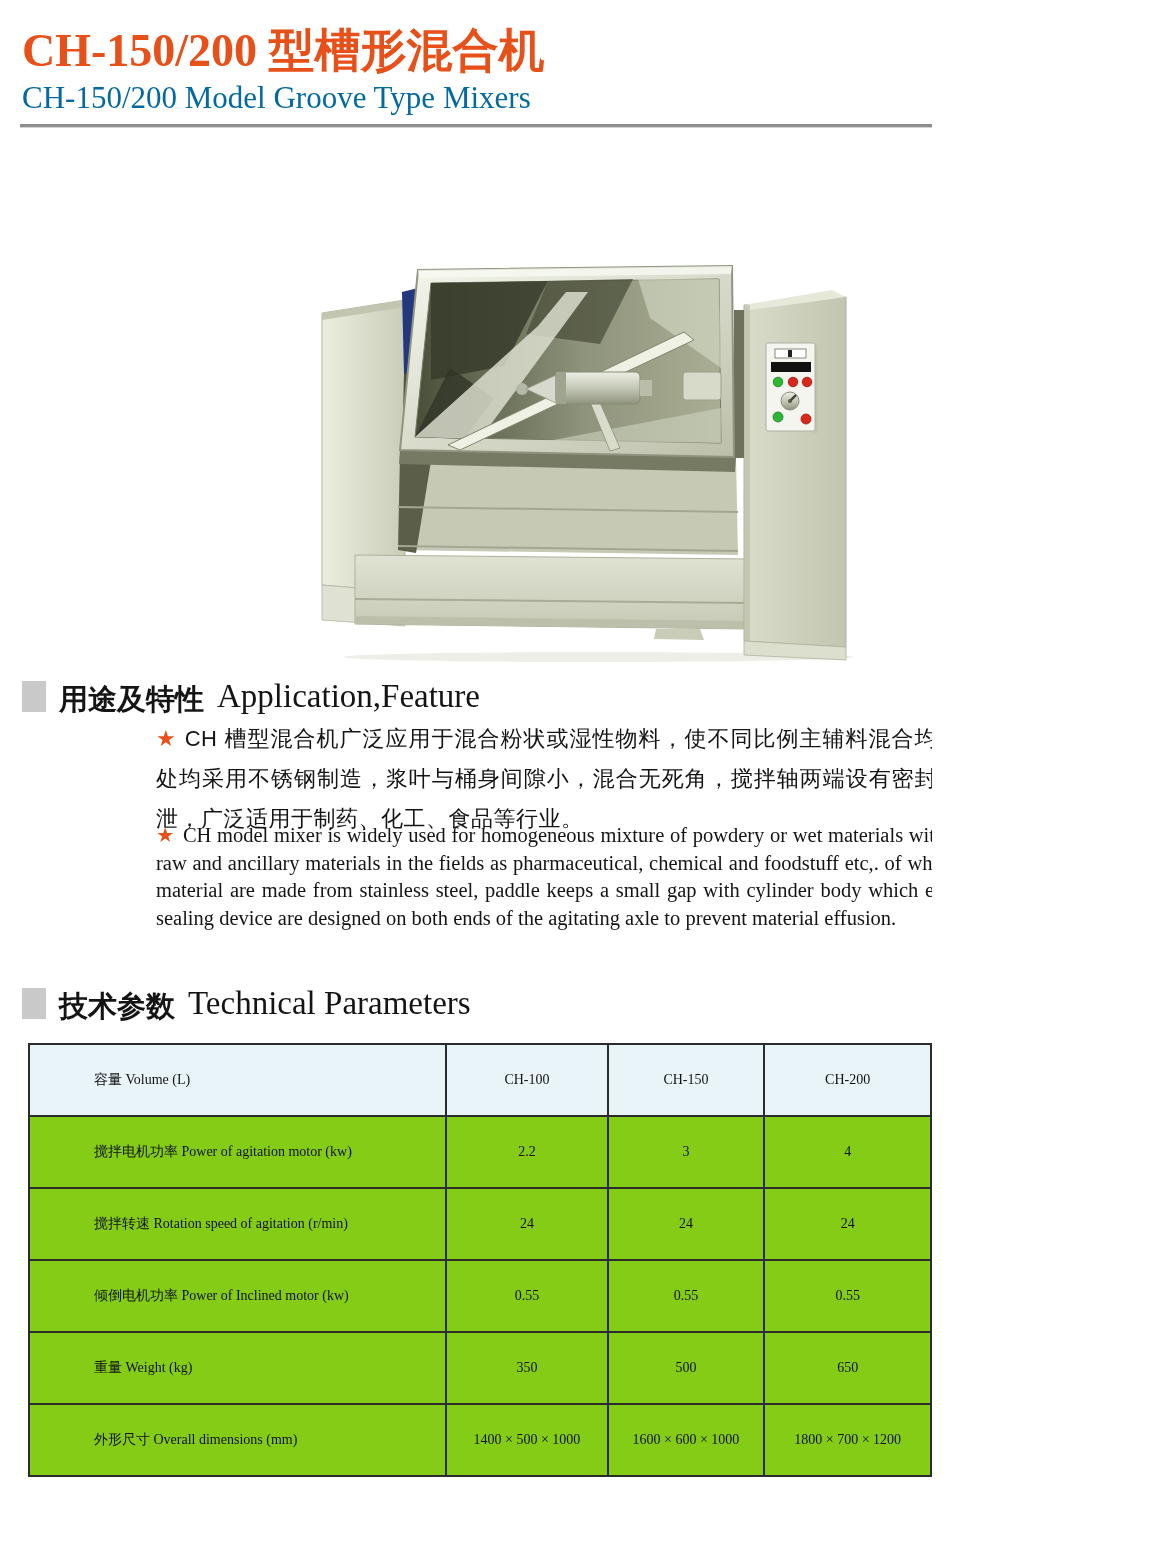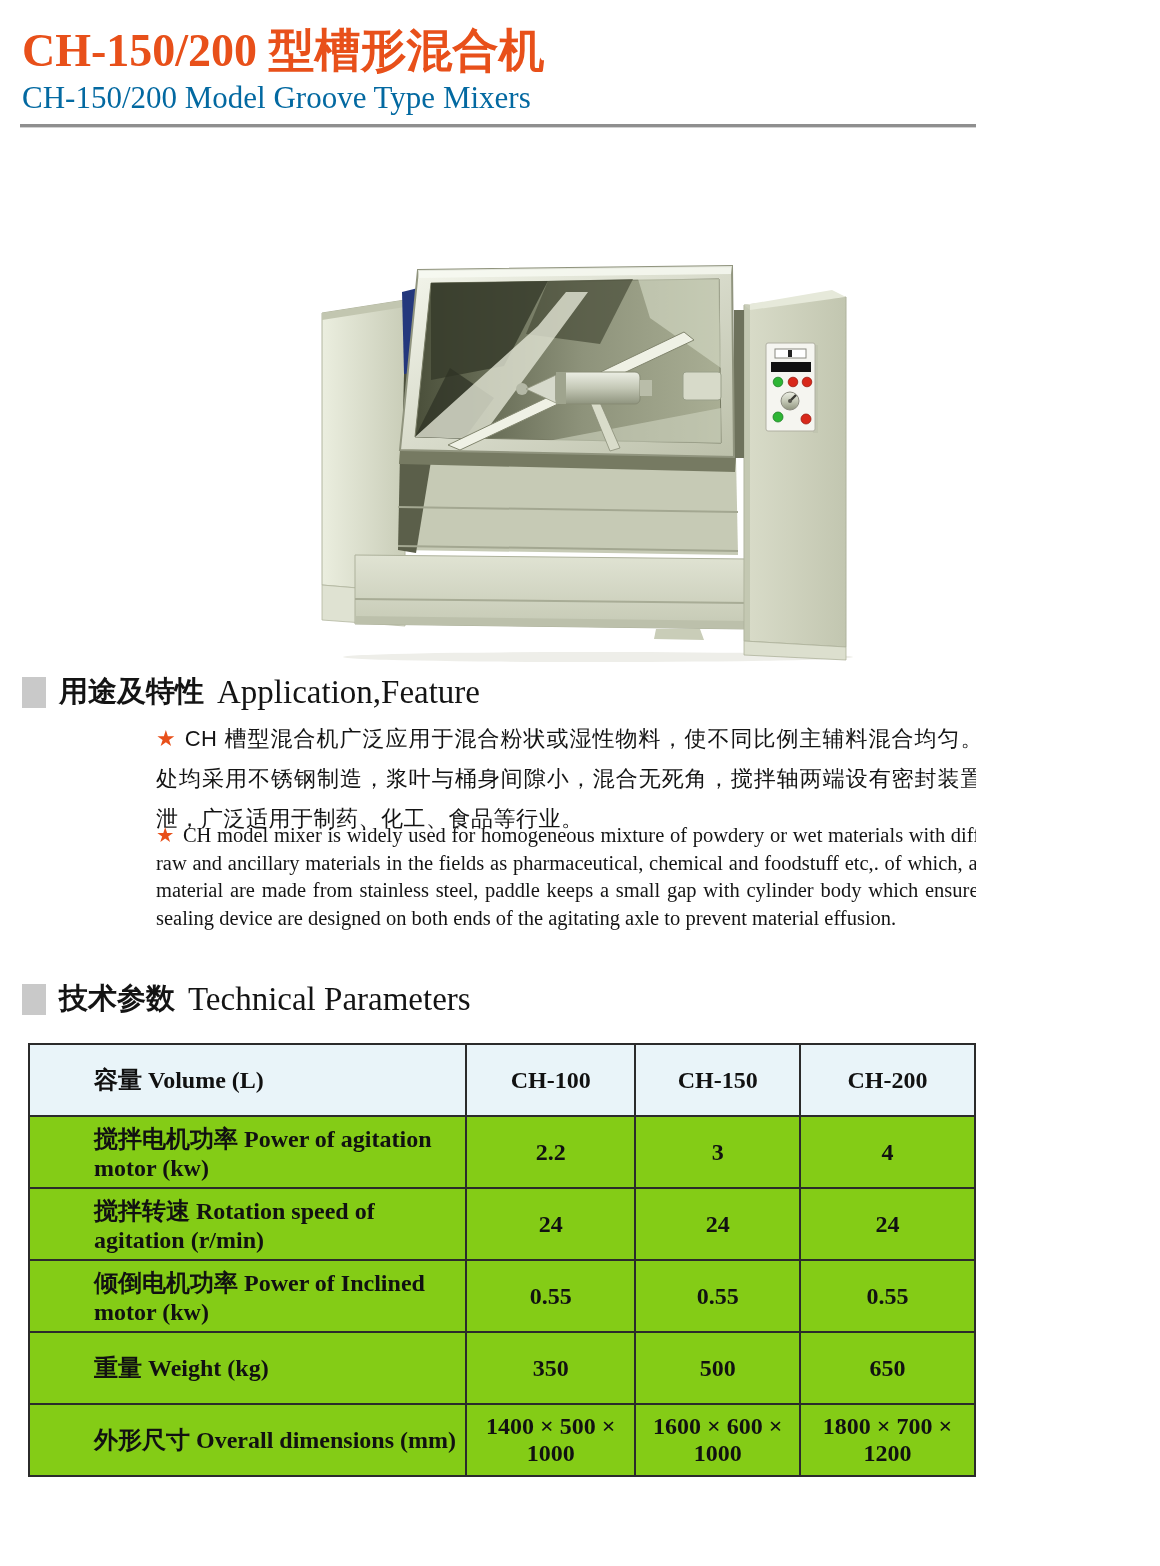--- a/index.html
+++ b/index.html
@@ -1,18 +1,18 @@
 <!DOCTYPE html>
 <html><head>
 <meta charset="utf-8">
 <style>
   html,body { margin:0; padding:0; background:#ffffff; }
   .page {
     position:relative; width:932px; height:1566px; background:#ffffff;
-    font-family:"Liberation Serif", serif; color:#141414; overflow:hidden;padding-left:44px;
+    font-family:"Liberation Serif", serif; color:#141414; overflow:hidden;
   }
 
   
   .title {
     position:absolute; left:22px; top:20px;
     font-size:46px; font-weight:bold; color:#e8501a;
     font-family:"Liberation Serif", serif; white-space:nowrap;
   }
   .subtitle {
     position:absolute; left:22px; top:80px;
@@ -24,40 +24,40 @@
   }
 
   
   .photo { position:absolute; left:298px; top:248px; width:560px; height:415px; }
 
   
   .section-heading { position:absolute; display:flex; align-items:center; gap:13px; white-space:nowrap; }
   .sh1 { left:22px; top:672px; }
   .sh2 { left:22px; top:979px; }
   .sq  { width:24px; height:31px; background:#c9c9c9; flex:0 0 auto; }
-  .sh-zh { font-size:29px; font-weight:bold; font-family:"Liberation Sans", sans-serif; }
+  .sh-zh { font-size:29px; font-weight:bold; font-family:"Liberation Sans", sans-serif;margin-top:8px; }
   .sh-en { font-size:33px; font-weight:normal; font-family:"Liberation Serif", serif; }
 
   
   .para { position:absolute; left:156px; width:988px; text-align:justify; }
   .para-zh {
     top:719px; font-size:22px; line-height:40px; letter-spacing:0.5px;
     font-family:"Liberation Sans", sans-serif;
   }
   .para-en {
     top:822px; font-size:20.5px; line-height:27.5px;
     font-family:"Liberation Serif", serif;
   }
   .star { color:#e8501a; padding-right:8px; }
 
   
   .spec-table {
     position:absolute; left:28px; top:1043px;
     border-collapse:collapse; table-layout:fixed;
-    font-size:24px; color:#111;font-weight:bold;
+    font-size:14px; color:#111;
   }
   .spec-table td {
     border:2px solid #2b2b2b; height:70px; vertical-align:middle;
     text-align:center; background:#84cc16; overflow:hidden; padding:0 4px;
   }
   .spec-table tr.head td { background:#e9f4f9; }
   .spec-table td.label { text-align:left; padding-left:64px; }
 </style>
 </head>
 <body>

